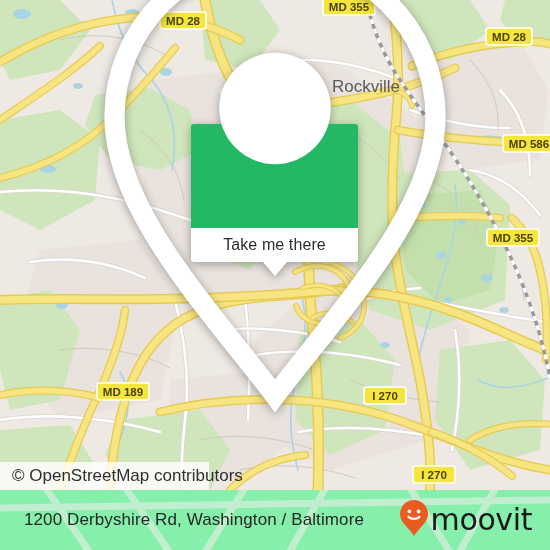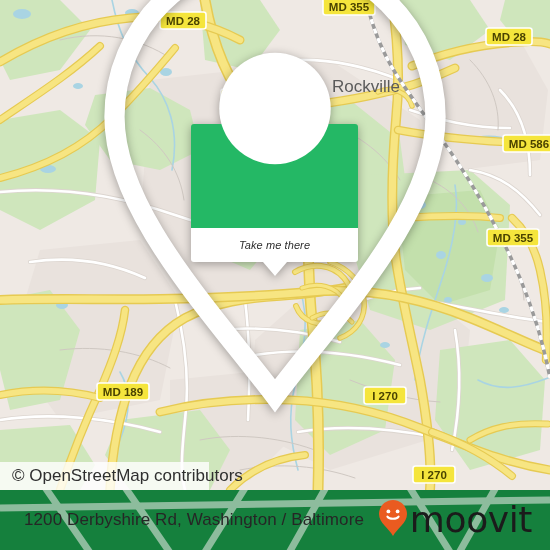--- a/index.html
+++ b/index.html
@@ -45,24 +45,23 @@
     justify-content: center;
   }
   #popup-pin svg { display:block; }
   #popup-label {
     height: 34px;
     background: #ffffff;
     border-radius: 0 0 3px 3px;
     display: flex;
     align-items: center;
     justify-content: center;
-    font-size: 11px;
+    font-size: 16px;
     color: #2e2e2e;
     letter-spacing: .1px;
-    font-style: italic;
   }
   #popup-tail {
     position: absolute;
     left: 50%;
     top: 138px;
     margin-left: -12px;
     width: 0; height: 0;
     border-left: 12px solid transparent;
     border-right: 12px solid transparent;
     border-top: 14px solid #ffffff;
@@ -82,21 +81,21 @@
     font-size: 17px;
     color: #2f2f2f;
     white-space: nowrap;
   }
 
   
   #footer {
     position: absolute;
     left: 0; top: 490px;
     width: 550px; height: 60px;
-    background: #15803d;
+    background: #86efac;
     display: flex;
     align-items: center;
     justify-content: space-between;
     padding: 0 18px 0 24px;
     overflow: hidden;
   }
   #footer-watermark {
     position: absolute;
     left: 0; top: 0; width: 550px; height: 60px;
     pointer-events: none;
@@ -111,21 +110,21 @@
     white-space: nowrap;
   }
   #footer-logo {
     position: relative;
     display: flex;
     align-items: center;
     gap: 2px;
     z-index: 2;
   }
   #moovit-wordmark {
-    font-size: 36px;
+    font-size: 30px;
     color: #1b1b1b;
     letter-spacing: -0.4px;
     line-height: 1;
     font-family: "DejaVu Sans", sans-serif;
     font-weight: 400;
   }
 </style>
 </head>
 <body>
 

